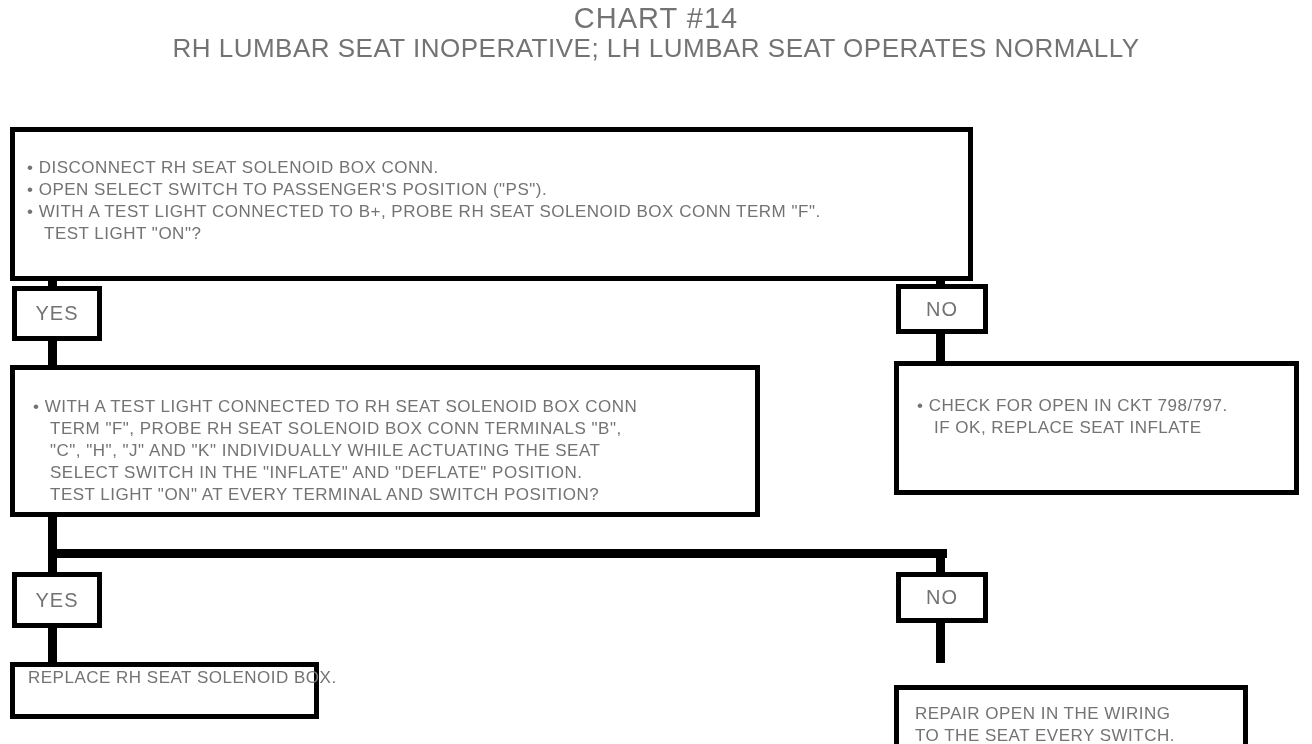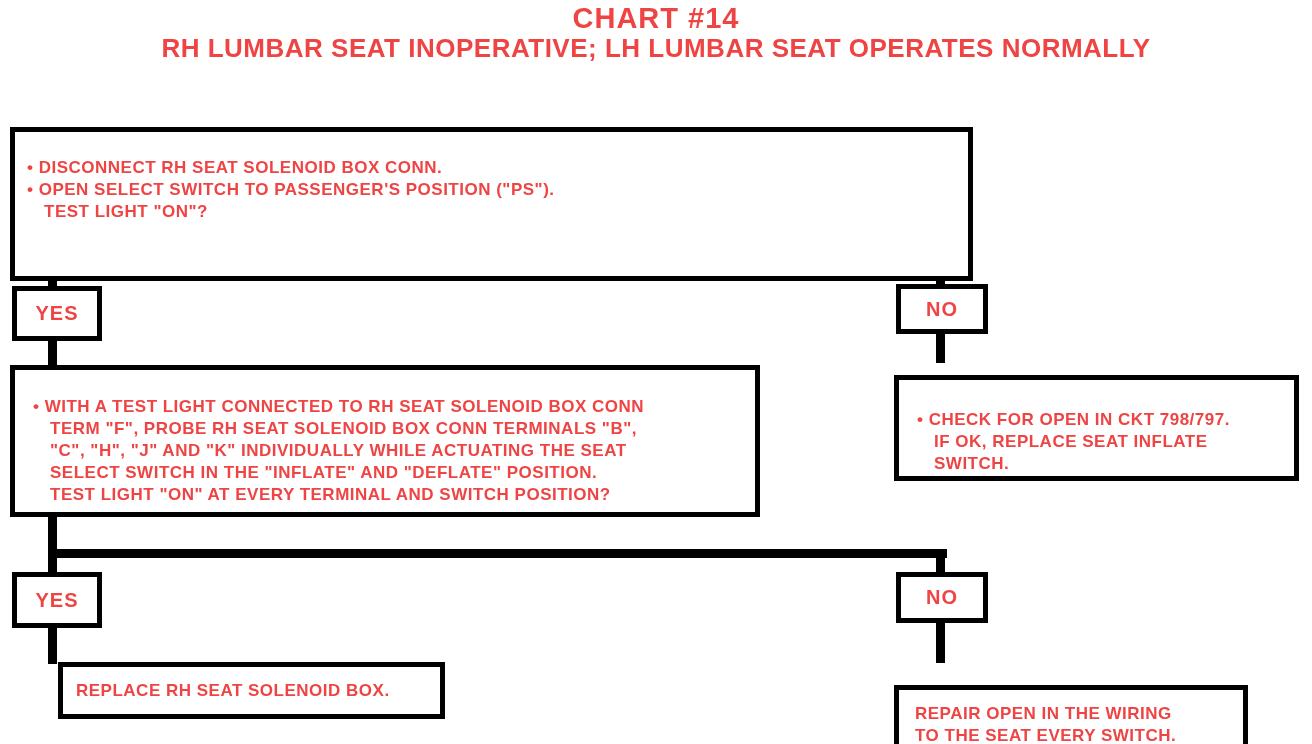--- a/index.html
+++ b/index.html
@@ -5,23 +5,23 @@
   html, body {
     margin: 0;
     padding: 0;
     background: #ffffff;
   }
   .canvas {
     position: relative;
     width: 1312px;
     height: 744px;
     background: #ffffff;
-    color: #ef4444;
+    color: #737373;
     font-family: "Liberation Sans", "DejaVu Sans", sans-serif;
-    font-weight: 700;
+    font-weight: 400;
     overflow: hidden;
   }
   .chart-title {
     position: absolute;
     top: 2px;
     left: 0;
     width: 100%;
     text-align: center;
     font-size: 29px;
     letter-spacing: 1px;
@@ -59,24 +59,24 @@
   }
   .conn {
     position: absolute;
     background: #000000;
   }
   
   #q1   { left: 10px;  top: 127px; width: 963px; height: 154px; padding: 25px 8px 0 12px; }
   #yes1 { left: 12px;  top: 286px; width: 90px;  height: 55px; }
   #no1  { left: 896px; top: 284px; width: 92px;  height: 50px; }
   #q2   { left: 10px;  top: 365px; width: 750px; height: 152px; padding: 26px 8px 0 18px; }
-  #r1   { left: 894px; top: 375px; width: 405px; height: 106px; padding: 29px 8px 0 18px; }
+  #r1   { left: 894px; top: 361px; width: 405px; height: 134px; padding: 29px 8px 0 18px; }
   #yes2 { left: 12px;  top: 572px; width: 90px;  height: 56px; }
   #no2  { left: 896px; top: 572px; width: 92px;  height: 51px; }
-  #r2   { left: 10px;  top: 662px; width: 387px; height: 57px; display: flex; align-items: center; padding-left: 13px; margin-left: 48px; }
+  #r2   { left: 10px;  top: 662px; width: 309px; height: 57px; display: flex; align-items: flex-start; padding-left: 13px; }
   #r3   { left: 894px; top: 677px; width: 354px; height: 74px; padding: 13px 8px 0 16px; margin-top: 8px; }
   
   #c-q1-down   { left: 48px;  top: 251px; width: 9px;   height: 36px; }
   #c-hbar-1    { left: 48px;  top: 267px; width: 899px; height: 9px;  }
   #c-no1-up    { left: 936px; top: 267px; width: 9px;   height: 19px; }
   #c-yes1-q2   { left: 48px;  top: 338px; width: 9px;   height: 29px; }
   #c-no1-r1    { left: 936px; top: 331px; width: 9px;   height: 32px; }
   #c-q2-down   { left: 48px;  top: 515px; width: 9px;   height: 59px; }
   #c-hbar-2    { left: 48px;  top: 549px; width: 899px; height: 9px;  }
   #c-no2-up    { left: 936px; top: 549px; width: 9px;   height: 25px; }
@@ -98,38 +98,38 @@
   <div class="conn" id="c-no1-r1"></div>
   <div class="conn" id="c-q2-down"></div>
   <div class="conn" id="c-hbar-2"></div>
   <div class="conn" id="c-no2-up"></div>
   <div class="conn" id="c-yes2-r2"></div>
   <div class="conn" id="c-no2-r3"></div>
 
   <div class="node body-text" id="q1">
     <div class="tline">• DISCONNECT RH SEAT SOLENOID BOX CONN.</div>
     <div class="tline">• OPEN SELECT SWITCH TO PASSENGER'S POSITION ("PS").</div>
+    <div class="tline">• WITH A TEST LIGHT CONNECTED TO B+, PROBE RH SEAT SOLENOID BOX CONN TERM "F".</div>
     <div class="tline cont">TEST LIGHT "ON"?</div>
   </div>
 
   <div class="node label-node" id="yes1">YES</div>
   <div class="node label-node" id="no1">NO</div>
 
   <div class="node body-text" id="q2">
     <div class="tline">• WITH A TEST LIGHT CONNECTED TO RH SEAT SOLENOID BOX CONN</div>
     <div class="tline cont">TERM "F", PROBE RH SEAT SOLENOID BOX CONN TERMINALS "B",</div>
     <div class="tline cont">"C", "H", "J" AND "K" INDIVIDUALLY WHILE ACTUATING THE SEAT</div>
     <div class="tline cont">SELECT SWITCH IN THE "INFLATE" AND "DEFLATE" POSITION.</div>
     <div class="tline cont">TEST LIGHT "ON" AT EVERY TERMINAL AND SWITCH POSITION?</div>
   </div>
 
   <div class="node body-text" id="r1">
     <div class="tline">• CHECK FOR OPEN IN CKT 798/797.</div>
     <div class="tline cont">IF OK, REPLACE SEAT INFLATE</div>
-    <div class="tline cont">SWITCH.</div>
   </div>
 
   <div class="node label-node" id="yes2">YES</div>
   <div class="node label-node" id="no2">NO</div>
 
   <div class="node body-text" id="r2">
     <div class="tline">REPLACE RH SEAT SOLENOID BOX.</div>
   </div>
 
   <div class="node body-text" id="r3">

